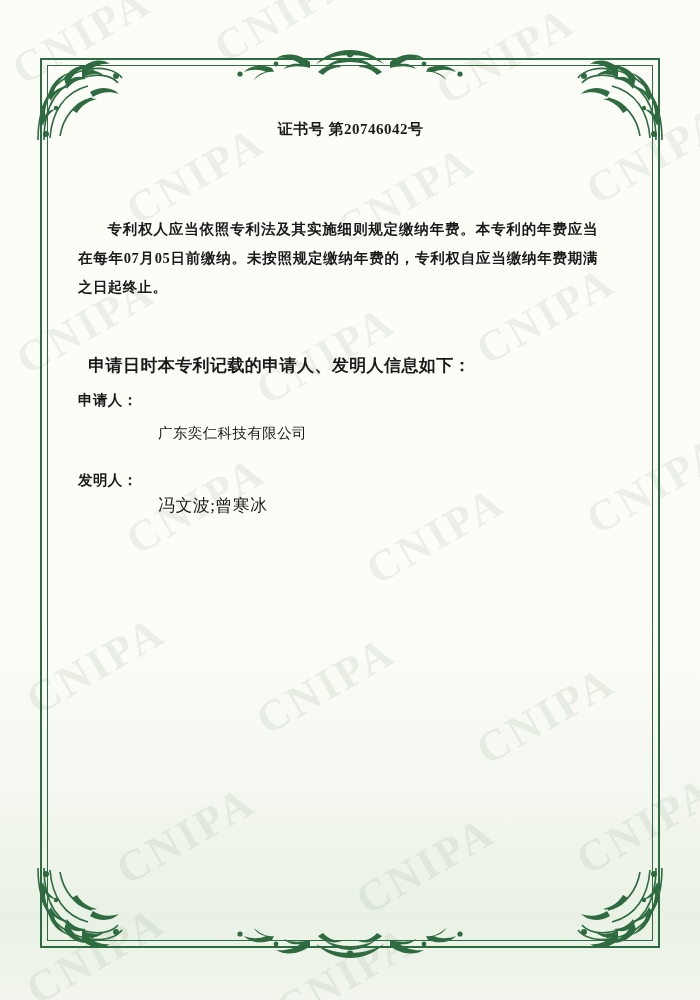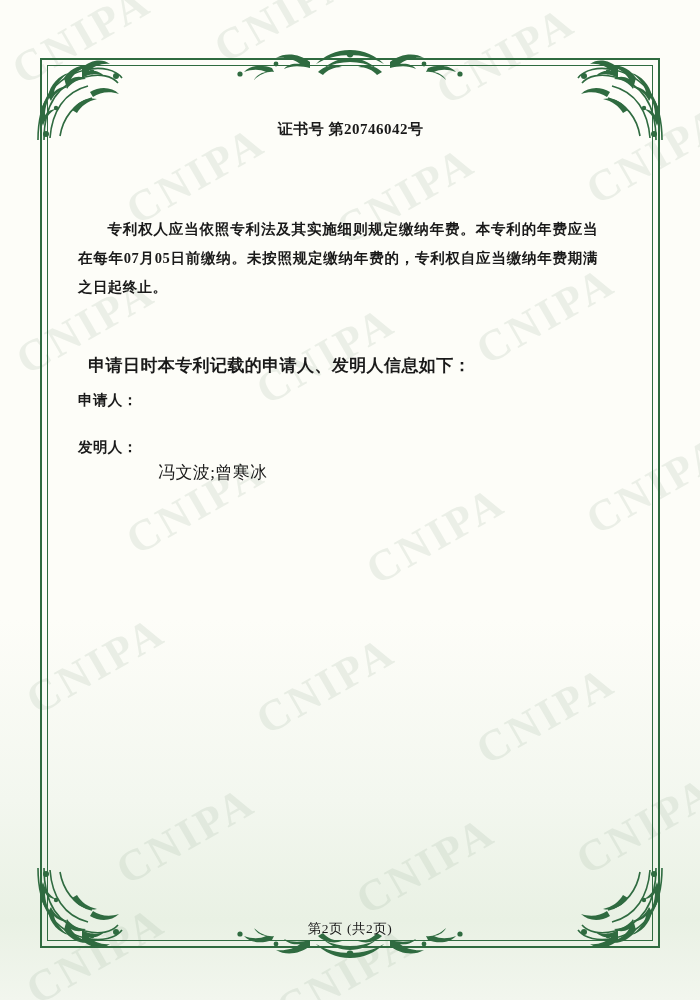--- a/index.html
+++ b/index.html
@@ -303,19 +303,19 @@
   </svg>
 
   <div class="content">
     <div class="cert-no">证书号 第20746042号</div>
 
     <div class="para"><span class="indent"></span><span>专利权人应当依照专利法及其实施细则规定缴纳年费。本专利的年费应当在每年07月05日前缴纳。未按照规定缴纳年费的，专利权自应当缴纳年费期满之日起终止。</span></div>
 
     <div class="section"><span class="lead"></span><span>申请日时本专利记载的申请人、发明人信息如下：</span></div>
 
     <div class="label">申请人：</div>
+    <div class="value">广东奕仁科技有限公司</div>
 
     <div class="label-2">发明人：</div>
     <div class="value-2">冯文波;曾寒冰</div>
   </div>
 
-  <div class="footer">第2页 (共2页)</div>
 </div>
 
 </body></html>

